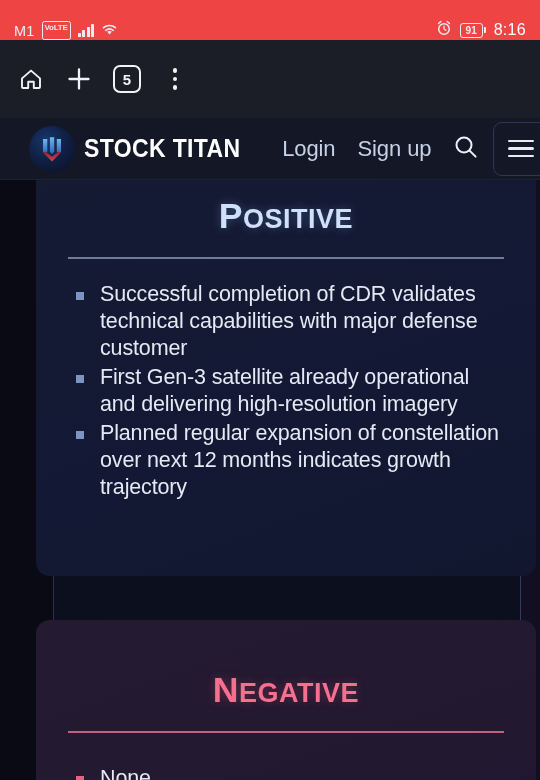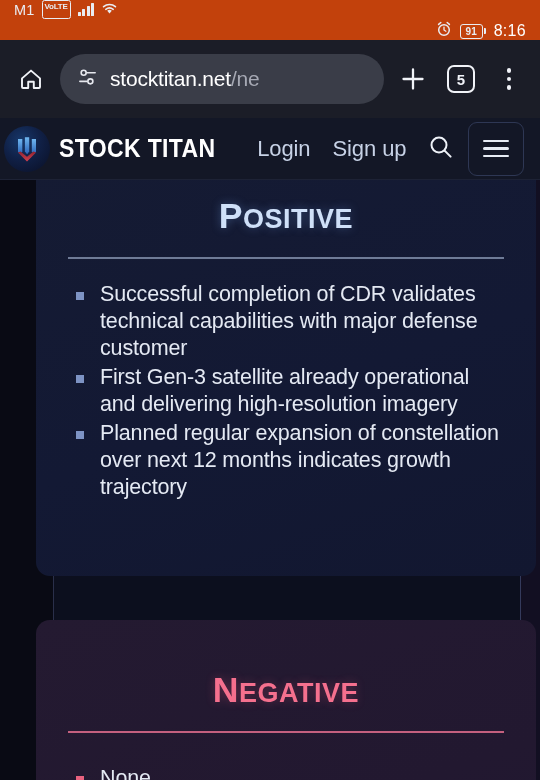--- a/index.html
+++ b/index.html
@@ -6,22 +6,22 @@
   html, body {
     width:540px; height:780px;
     background:#0d0e15;
     font-family:"Liberation Sans", sans-serif;
     overflow:hidden;
   }
   .screen { position:relative; width:540px; height:780px; overflow:hidden; }
 
   
   .statusbar {
-    height:40px; background:#c2410c;
-    display:flex; align-items:flex-start; justify-content:space-between;
+    height:40px; background:#ef4444;
+    display:flex; align-items:flex-end; justify-content:space-between;
     padding:0 14px; color:#e9ecf2;
   }
   .sb-left { display:flex; align-items:center; gap:7px; }
   .sb-right { display:flex; align-items:center; gap:8px;margin-top:21px; }
   .carrier { font-size:14.5px; letter-spacing:.2px; color:#e9ecf2; }
   .volte {
     font-size:8px; font-weight:bold; line-height:1;
     border:1.4px solid #e9ecf2; border-radius:2.5px;
     padding:2px 2px 7px; color:#e9ecf2; letter-spacing:-.2px;
   }
@@ -63,21 +63,21 @@
     width:28px; height:28px; border:2.2px solid #f1f3f8; border-radius:7px;
     display:flex; align-items:center; justify-content:center;
     font-size:15px; font-weight:bold; color:#f1f3f8;
   }
   .dots { display:flex; flex-direction:column; gap:4px; align-items:center; }
   .dots span { width:4.5px; height:4.5px; border-radius:50%; background:#f1f3f8; display:block; }
 
   
   .siteheader {
     height:62px; background:#131726;
-    display:flex; align-items:center; padding:0 4px; gap:0;
+    display:flex; align-items:center; padding:0 29px; gap:0;
     border-bottom:1px solid #1d2235;
   }
   .logo-mark {
     width:46px; height:46px; border-radius:50%; flex:0 0 auto;
     background:radial-gradient(circle at 38% 32%, #17386b 0%, #102046 45%, #0a0f24 100%);
     display:flex; align-items:center; justify-content:center;
     position:relative; overflow:hidden;
   }
   .brand {
     font-family:"Liberation Sans Narrow","Liberation Sans", sans-serif;
@@ -199,31 +199,20 @@
       </span>
       <span class="clock">8:16</span>
     </div>
   </div>
 
   <div class="browserbar">
     <div class="icon-btn">
       <svg width="26" height="26" viewBox="0 0 26 26">
           <path d="M4 12.4L13 4.6l9 7.8V21a1 1 0 01-1 1h-5.2v-6.2h-5.6V22H5a1 1 0 01-1-1z" stroke="#f1f3f8" stroke-width="1.9" fill="none" stroke-linejoin="round"></path>
         </svg>
-    </div>
-    <div class="omnibox">
-      <span>
-        <svg width="23" height="23" viewBox="0 0 24 24">
-            <circle cx="8" cy="7" r="2.6" stroke="#e6e8ee" stroke-width="1.7" fill="none"></circle>
-            <path d="M11.4 7H20" stroke="#e6e8ee" stroke-width="1.7" stroke-linecap="round"></path>
-            <circle cx="15" cy="16" r="2.6" stroke="#e6e8ee" stroke-width="1.7" fill="none"></circle>
-            <path d="M4 16h7.6" stroke="#e6e8ee" stroke-width="1.7" stroke-linecap="round"></path>
-          </svg>
-      </span>
-      <span class="url"><span>stocktitan.net</span><span class="dim">/ne</span></span>
     </div>
     <div class="icon-btn">
       <svg width="28" height="28" viewBox="0 0 28 28">
           <path d="M14 4.5v19M4.5 14h19" stroke="#f1f3f8" stroke-width="2.3" stroke-linecap="round"></path>
         </svg>
     </div>
     <div class="icon-btn">
       <span class="tabcount">5</span>
     </div>
     <div class="icon-btn">

